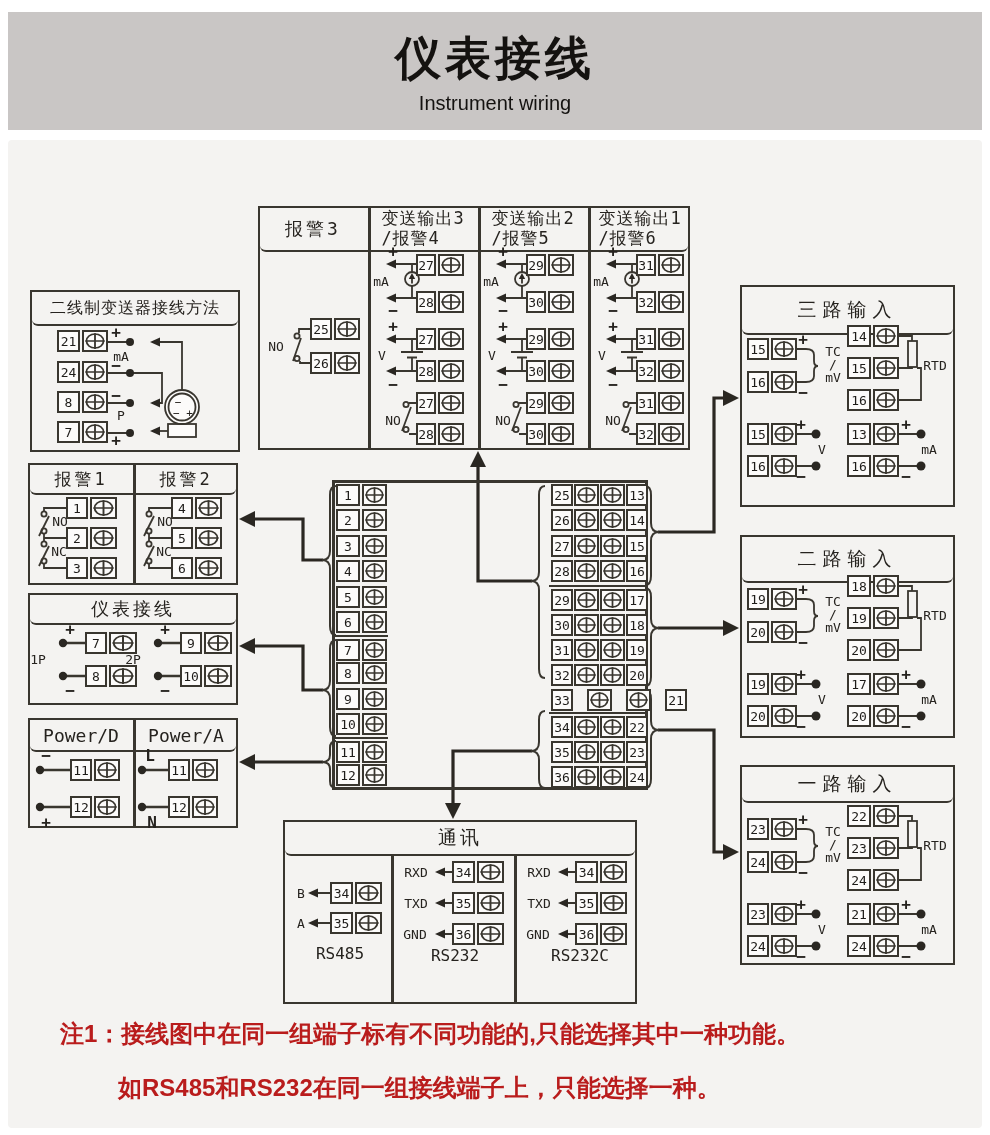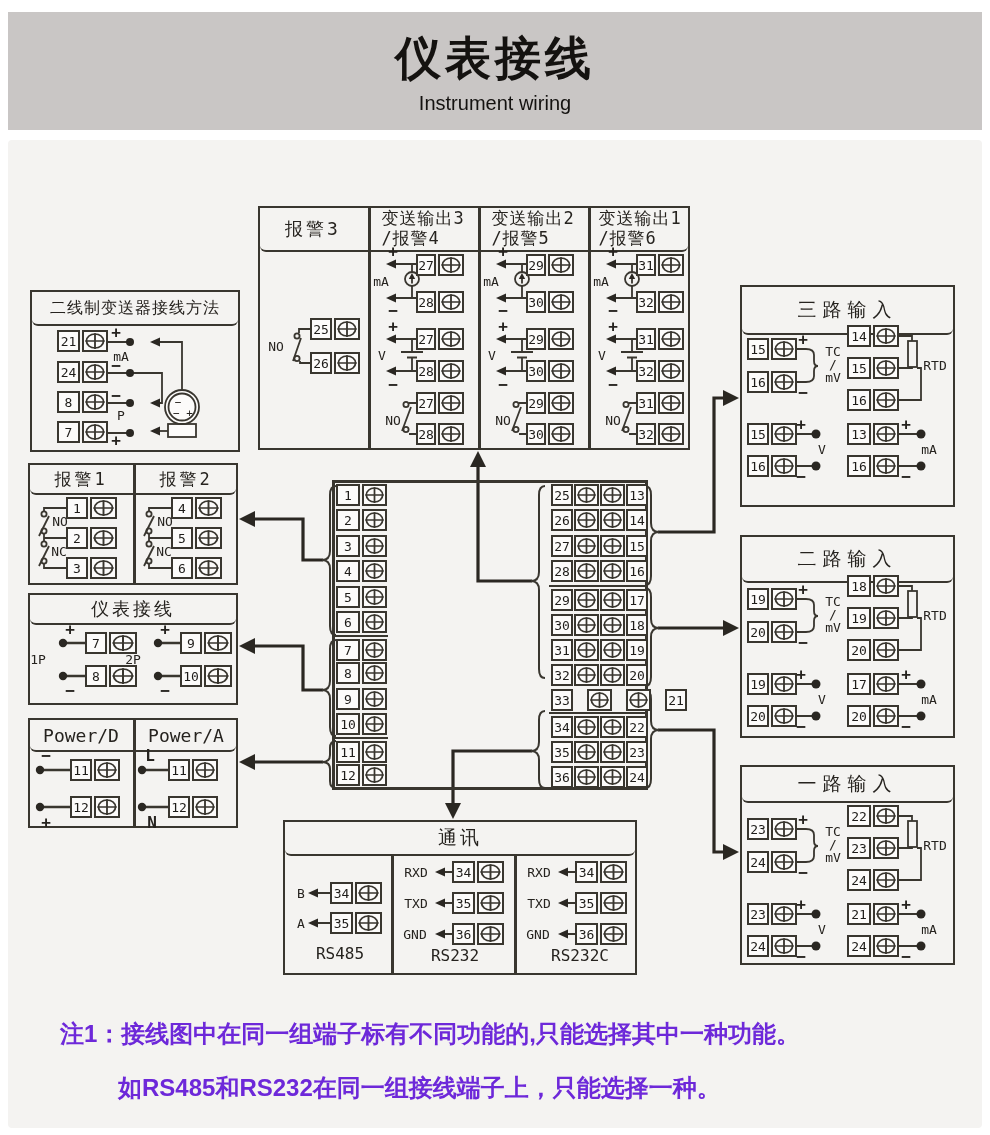--- a/index.html
+++ b/index.html
@@ -22,21 +22,21 @@
   .n{display:flex;align-items:center;justify-content:center;
      font:13px "DejaVu Sans Mono","Liberation Mono",monospace;color:#1e1c19;width:22px;}
   .w20{width:20px}.w23{width:23px}.w24{width:24px}
   .screw{width:26px;padding:0;}
   .screw.w25{width:25px}.screw.w27{width:27px}.screw.w28{width:28px}
   .screw svg{width:100%;height:100%;display:block;}
   .lb{position:absolute;transform:translate(-50%,-50%);font:13px "DejaVu Sans Mono","Liberation Mono",monospace;
       color:#26231f;white-space:nowrap;}
   .sg{font-size:16px;font-weight:bold;}
   .two-line{display:flex;flex-direction:column;line-height:20px;align-items:flex-start;}
-  .note{position:absolute;font:bold 24px "Liberation Sans",sans-serif;color:#6d28d9;white-space:nowrap;}
+  .note{position:absolute;font:bold 24px "Liberation Sans",sans-serif;color:#b91c1c;white-space:nowrap;}
 </style>
 </head>
 <body>
 
 <div id="stage">
 
   <div class="mainhdr">
     <div class="t1">仪表接线</div>
     <div class="t2">Instrument wiring</div>
   </div>
@@ -1251,21 +1251,21 @@
   <div class="lb" style="left:833px;top:844px">/</div>
   <div class="lb" style="left:833px;top:857px">mV</div>
   <div class="lb" style="left:935px;top:845px">RTD</div>
   <div class="lb sg" style="left:801px;top:904px">+</div>
   <div class="lb" style="left:822px;top:929px">V</div>
   <div class="lb sg" style="left:801px;top:956px">−</div>
   <div class="lb sg" style="left:906px;top:904px">+</div>
   <div class="lb" style="left:929px;top:929px">mA</div>
   <div class="lb sg" style="left:906px;top:956px">−</div>
 
-  <div class="bx" style="left:283px;top:820px;width:354px;height:155px">
+  <div class="bx" style="left:283px;top:820px;width:354px;height:184px">
     <div class="hd" style="height:34px">
       <span class="cap" style="font-size:19px">通讯</span>
       </div>
     <div class="vd" style="left:106px;top:34px"></div>
     <div class="vd" style="left:229px;top:34px"></div>
   </div>
   <div class="lb" style="left:301px;top:893px">B</div>
   <div class="lb" style="left:301px;top:923px">A</div>
   <div class="tc" style="left:330px;top:882px">
       <b class="n w23">34</b>

